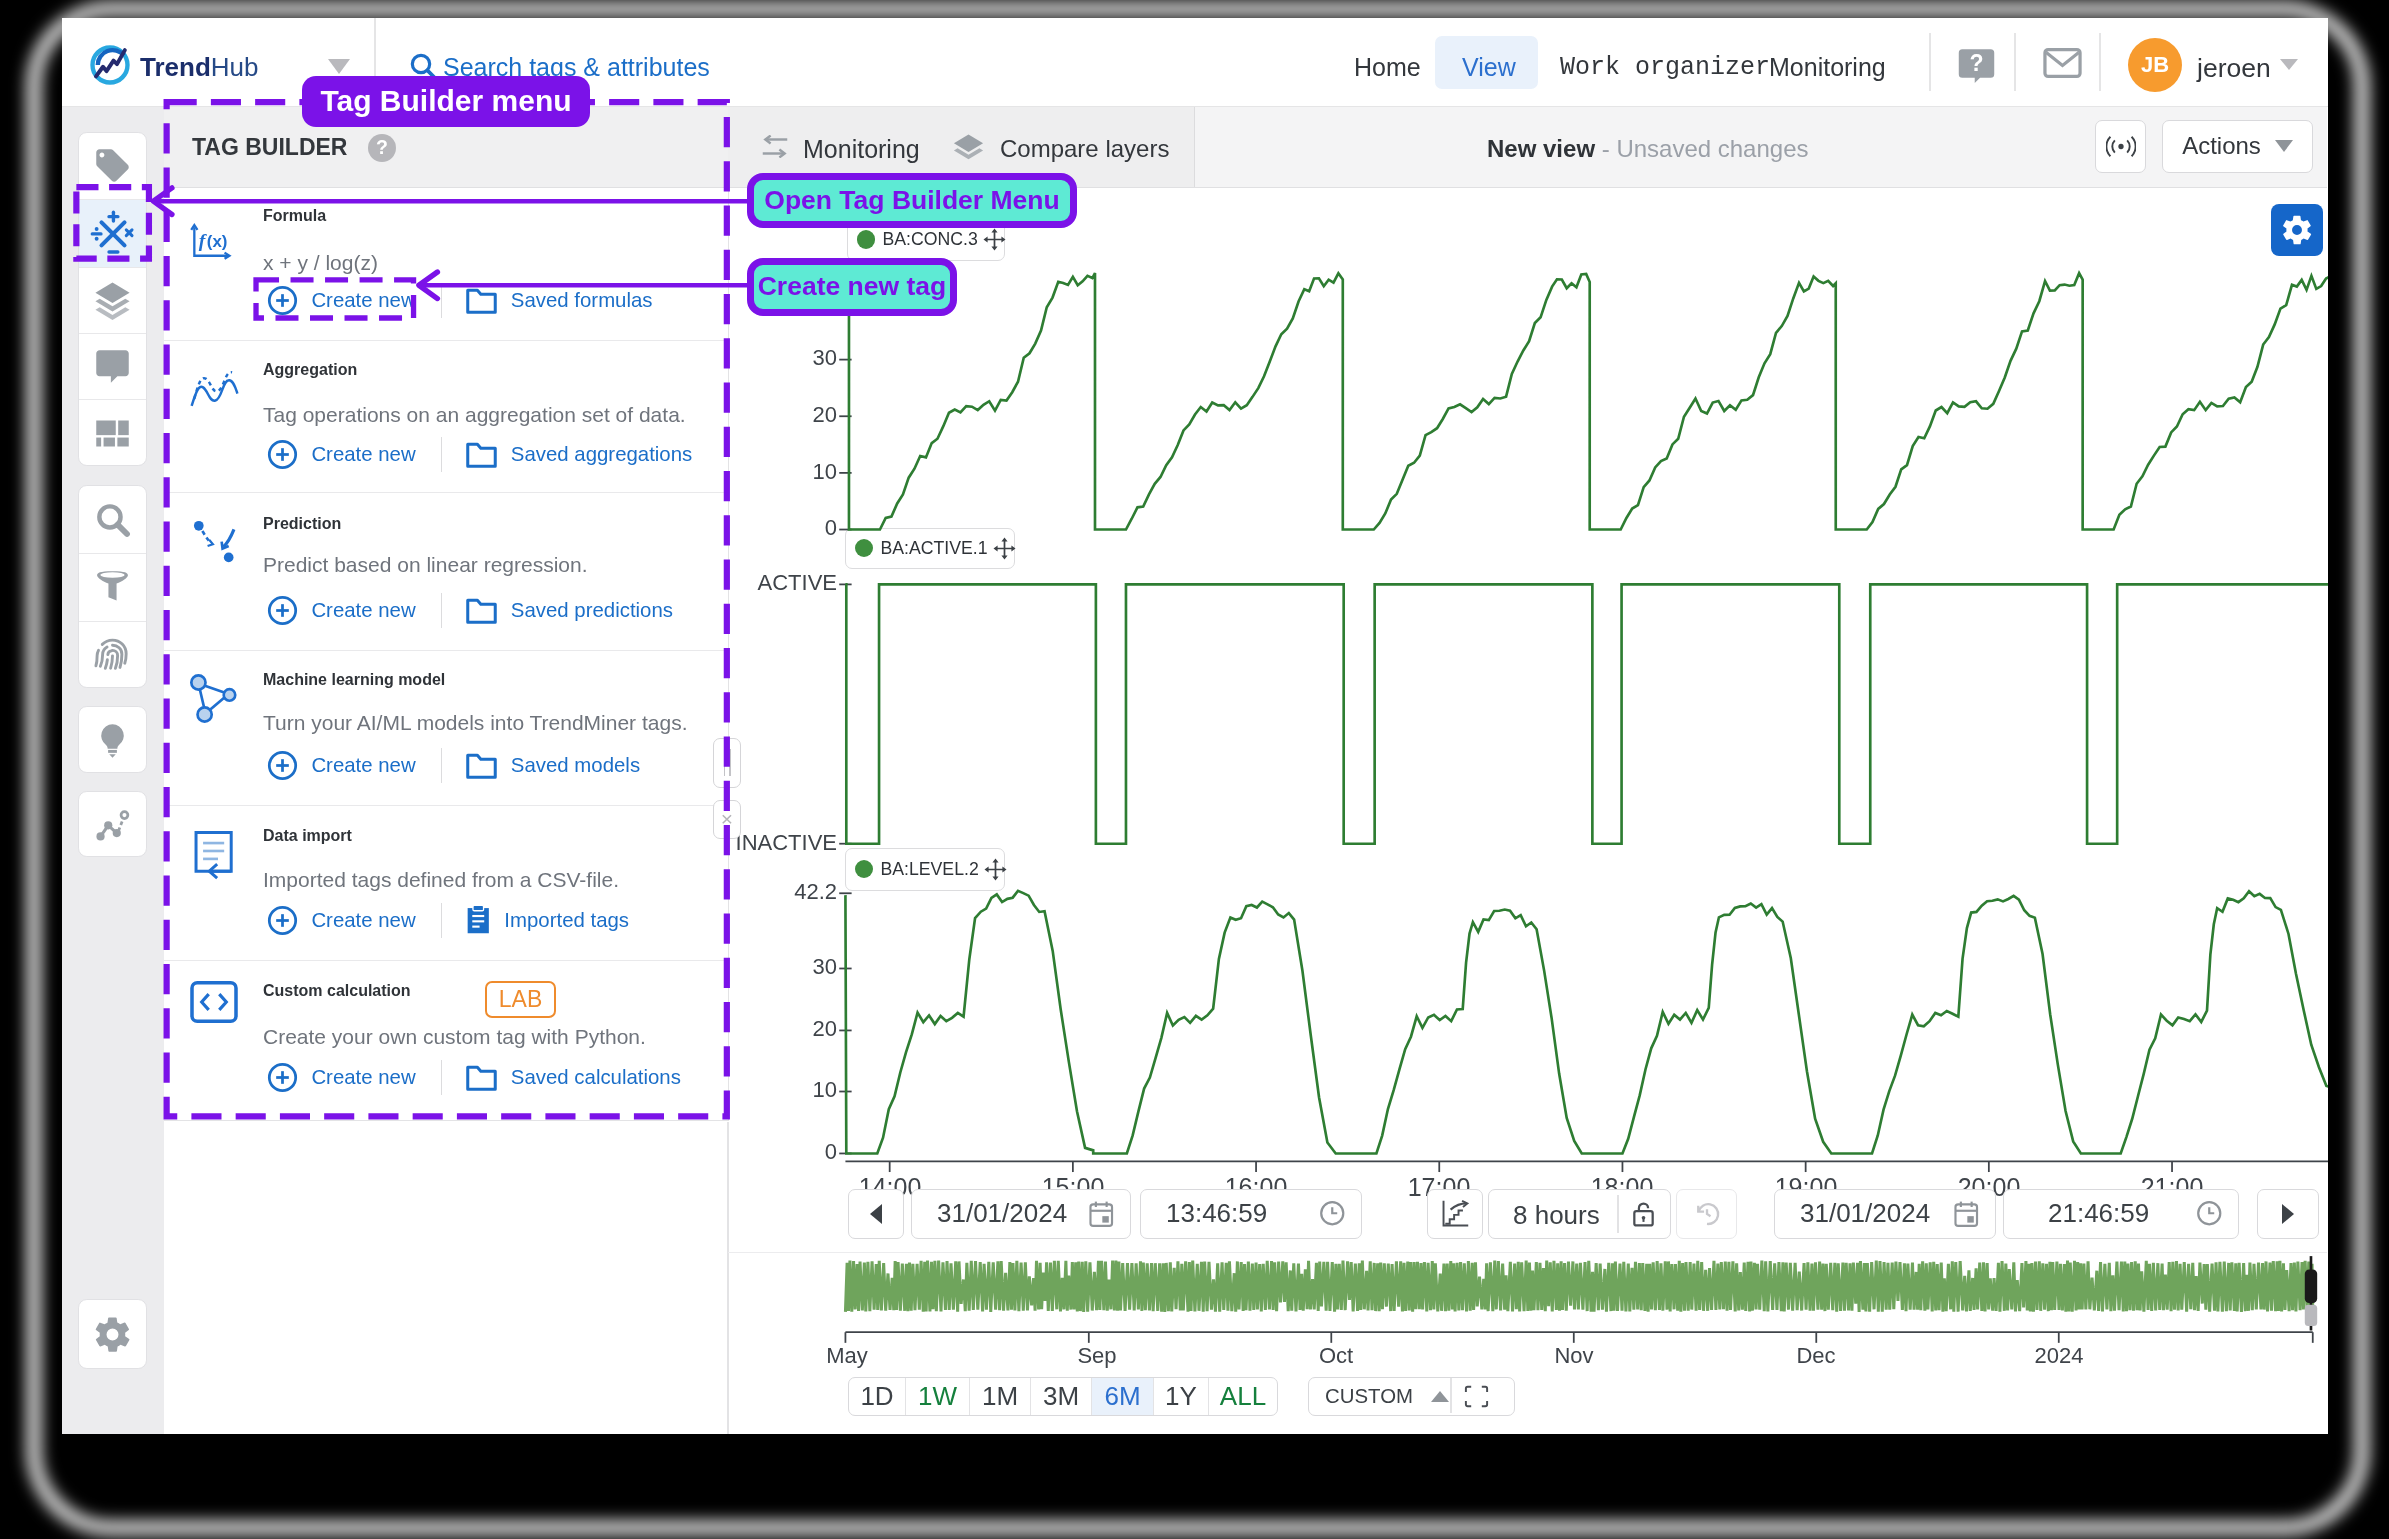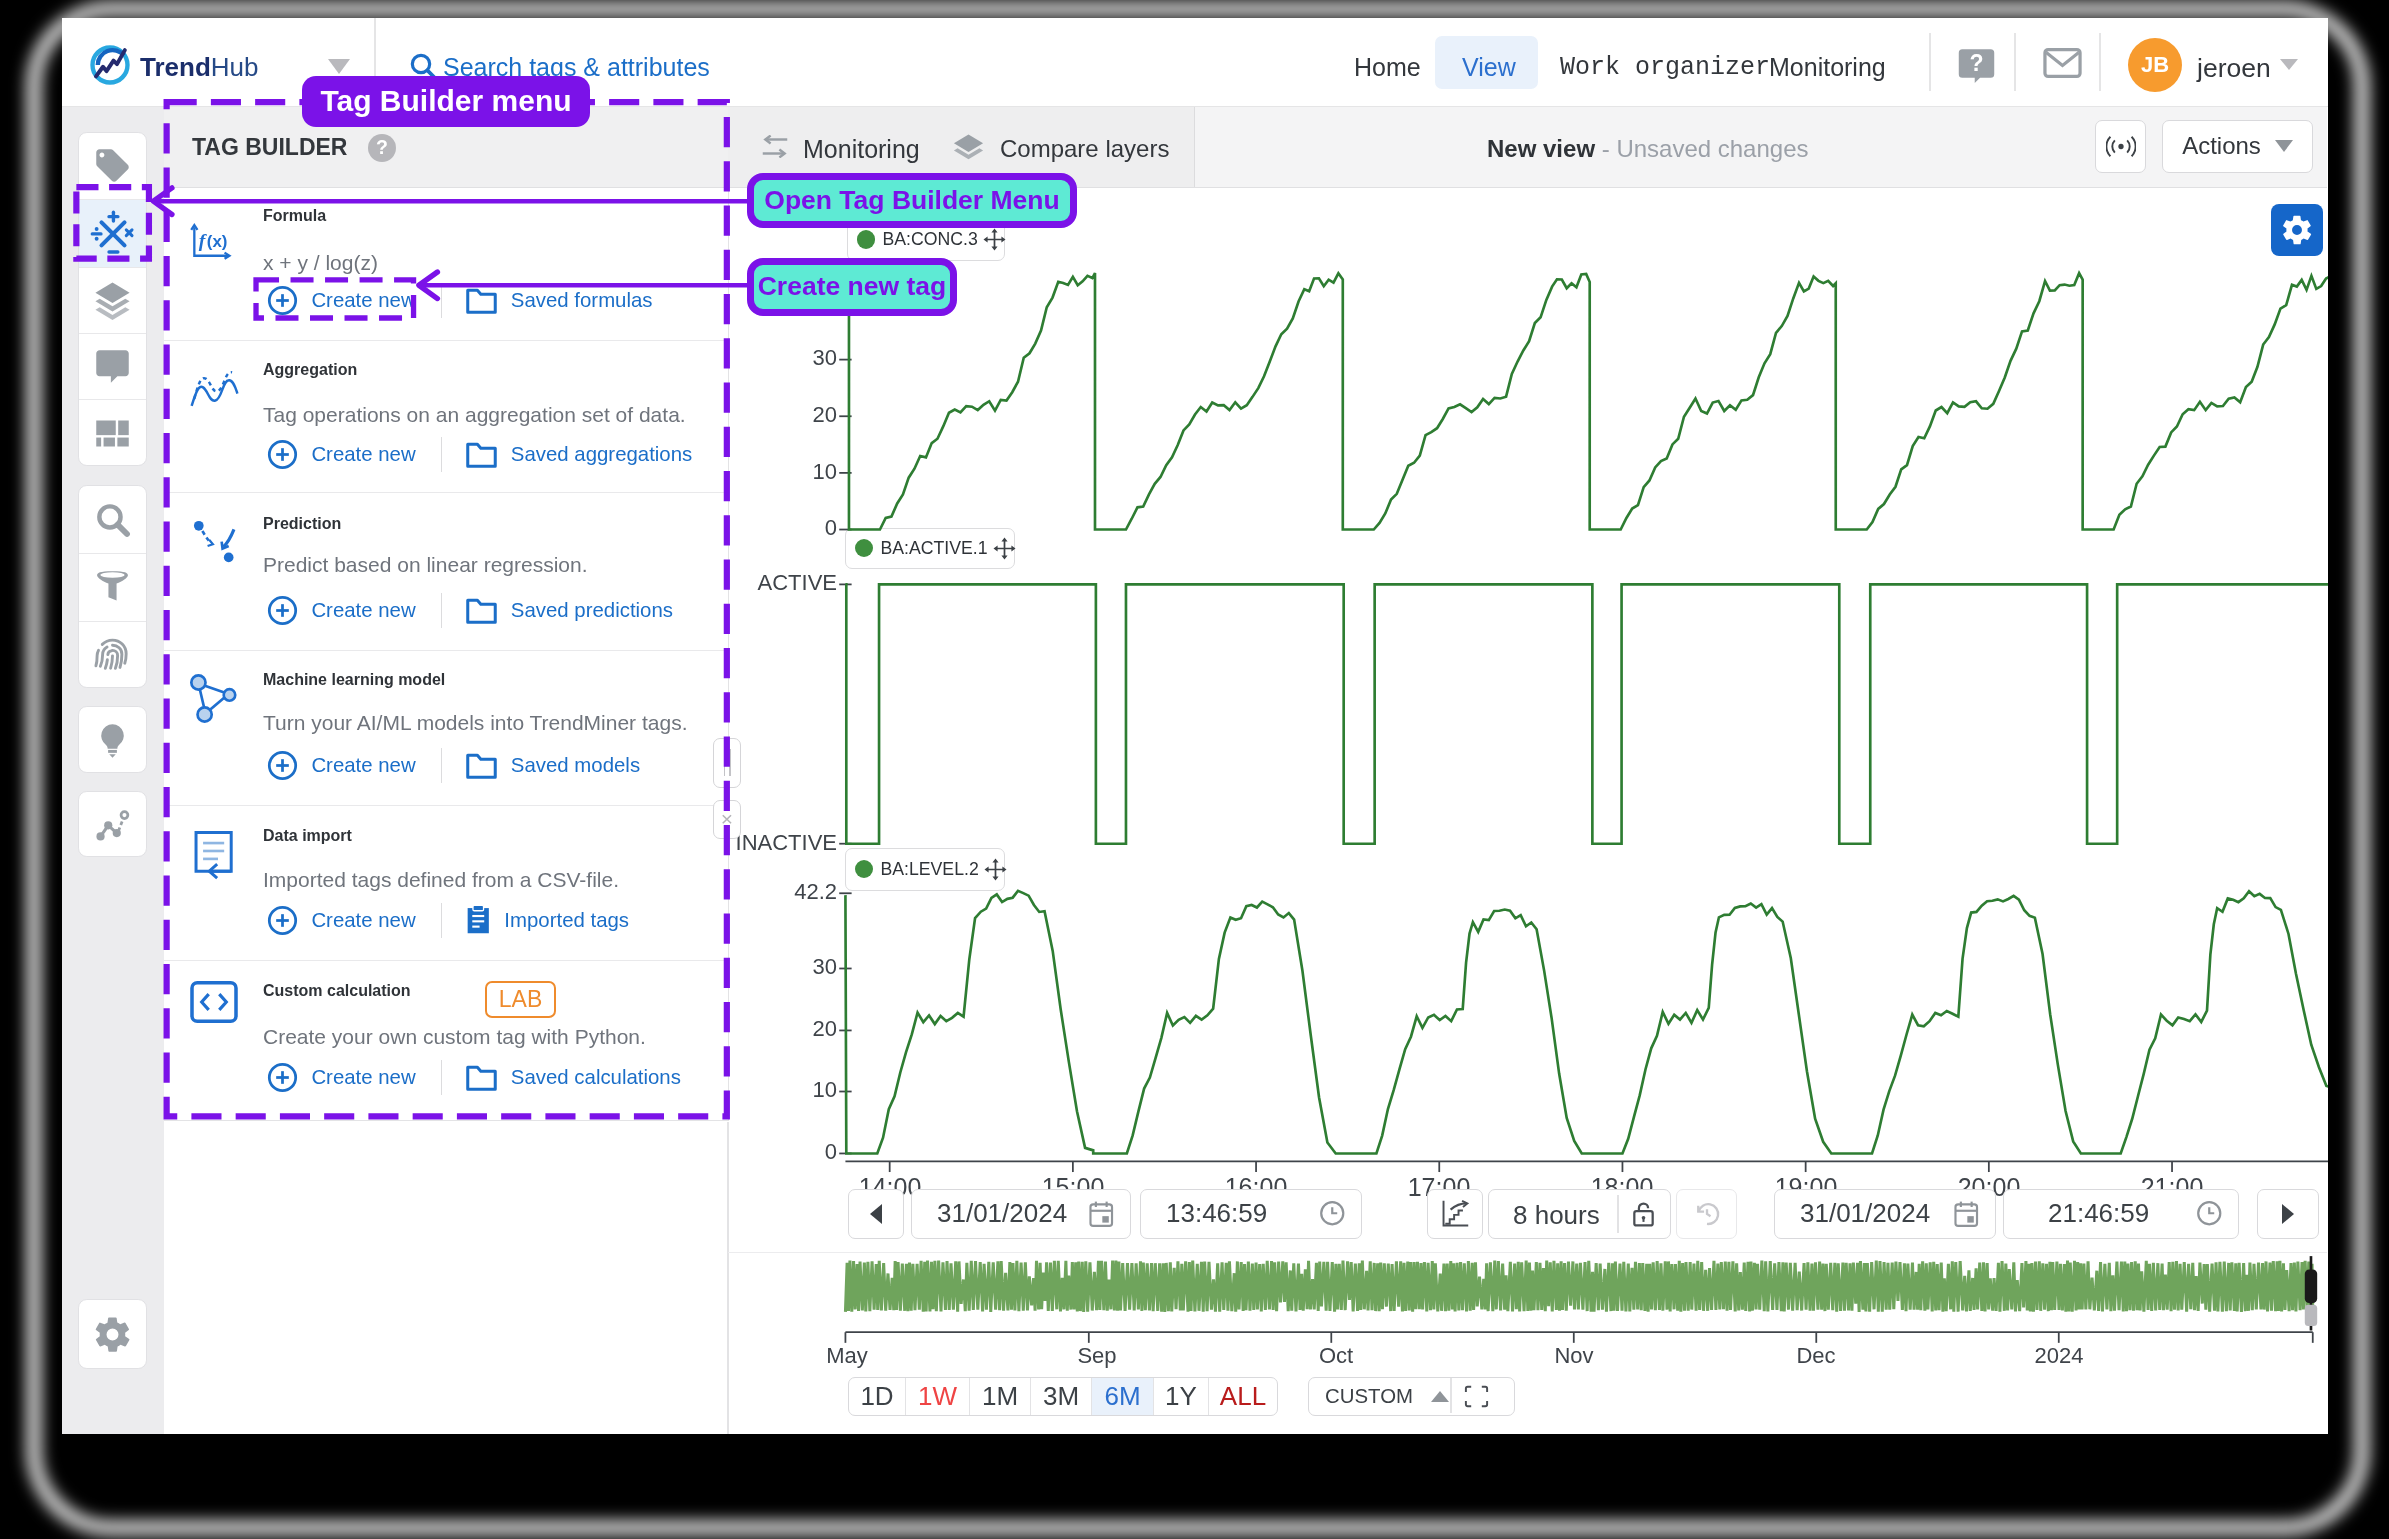--- a/index.html
+++ b/index.html
@@ -529,26 +529,26 @@
 
 <div class="xlab" style="left:745px;top:1325px;font-size:22px;">May</div>
 <div class="xlab" style="left:995px;top:1325px;font-size:22px;">Sep</div>
 <div class="xlab" style="left:1234px;top:1325px;font-size:22px;">Oct</div>
 <div class="xlab" style="left:1472px;top:1325px;font-size:22px;">Nov</div>
 <div class="xlab" style="left:1714px;top:1325px;font-size:22px;">Dec</div>
 <div class="xlab" style="left:1957px;top:1325px;font-size:22px;">2024</div>
 
 <div class="abs" style="left:786px;top:1359px;width:430px;height:39px;background:#fff;border:1.8px solid #d9d9dc;border-radius:7px;box-sizing:border-box;display:flex;">
  <div style="flex:0 0 56px;display:flex;align-items:center;justify-content:center;font-size:26px;color:#3c4146;border-right:1.8px solid #e3e3e5;">1D</div>
- <div style="flex:0 0 63px;display:flex;align-items:center;justify-content:center;font-size:26px;color:#ef4444;border-right:1.8px solid #e3e3e5;">1W</div>
+ <div style="flex:0 0 63px;display:flex;align-items:center;justify-content:center;font-size:26px;color:#15803d;border-right:1.8px solid #e3e3e5;">1W</div>
  <div style="flex:0 0 60px;display:flex;align-items:center;justify-content:center;font-size:26px;color:#3c4146;border-right:1.8px solid #e3e3e5;">1M</div>
  <div style="flex:0 0 60px;display:flex;align-items:center;justify-content:center;font-size:26px;color:#3c4146;border-right:1.8px solid #e3e3e5;">3M</div>
  <div style="flex:0 0 61px;display:flex;align-items:center;justify-content:center;font-size:26px;color:#2b6fce;background:#e9f1fb;border-right:1.8px solid #e3e3e5;">6M</div>
  <div style="flex:0 0 54px;display:flex;align-items:center;justify-content:center;font-size:26px;color:#3c4146;border-right:1.8px solid #e3e3e5;">1Y</div>
- <div style="flex:1;display:flex;align-items:center;justify-content:center;font-size:26px;color:#b91c1c;">ALL</div>
+ <div style="flex:1;display:flex;align-items:center;justify-content:center;font-size:26px;color:#15803d;">ALL</div>
 </div>
 <div class="abs" style="left:1246px;top:1359px;width:207px;height:39px;background:#fff;border:1.8px solid #d9d9dc;border-radius:7px;box-sizing:border-box;">
  <span style="position:absolute;left:16px;top:7px;font-size:20.4px;color:#3c4146;">CUSTOM</span>
  <span style="position:absolute;left:122px;top:13.3px;width:0;height:0;border-left:9.7px solid transparent;border-right:9.7px solid transparent;border-bottom:11.5px solid #8f9499;"></span>
  <span style="position:absolute;left:141px;top:0;width:1.8px;height:35px;background:#e3e3e5;"></span>
  <svg style="position:absolute;left:155px;top:7px;" width="25" height="23" viewBox="0 0 28 26">
         <g stroke="#4a4e54" stroke-width="2.2" fill="none">
           <path d="M2 8 V4 a2 2 0 0 1 2-2 h4"></path>
           <path d="M20 2 h4 a2 2 0 0 1 2 2 v4"></path>
           <path d="M26 18 v4 a2 2 0 0 1 -2 2 h-4"></path>

